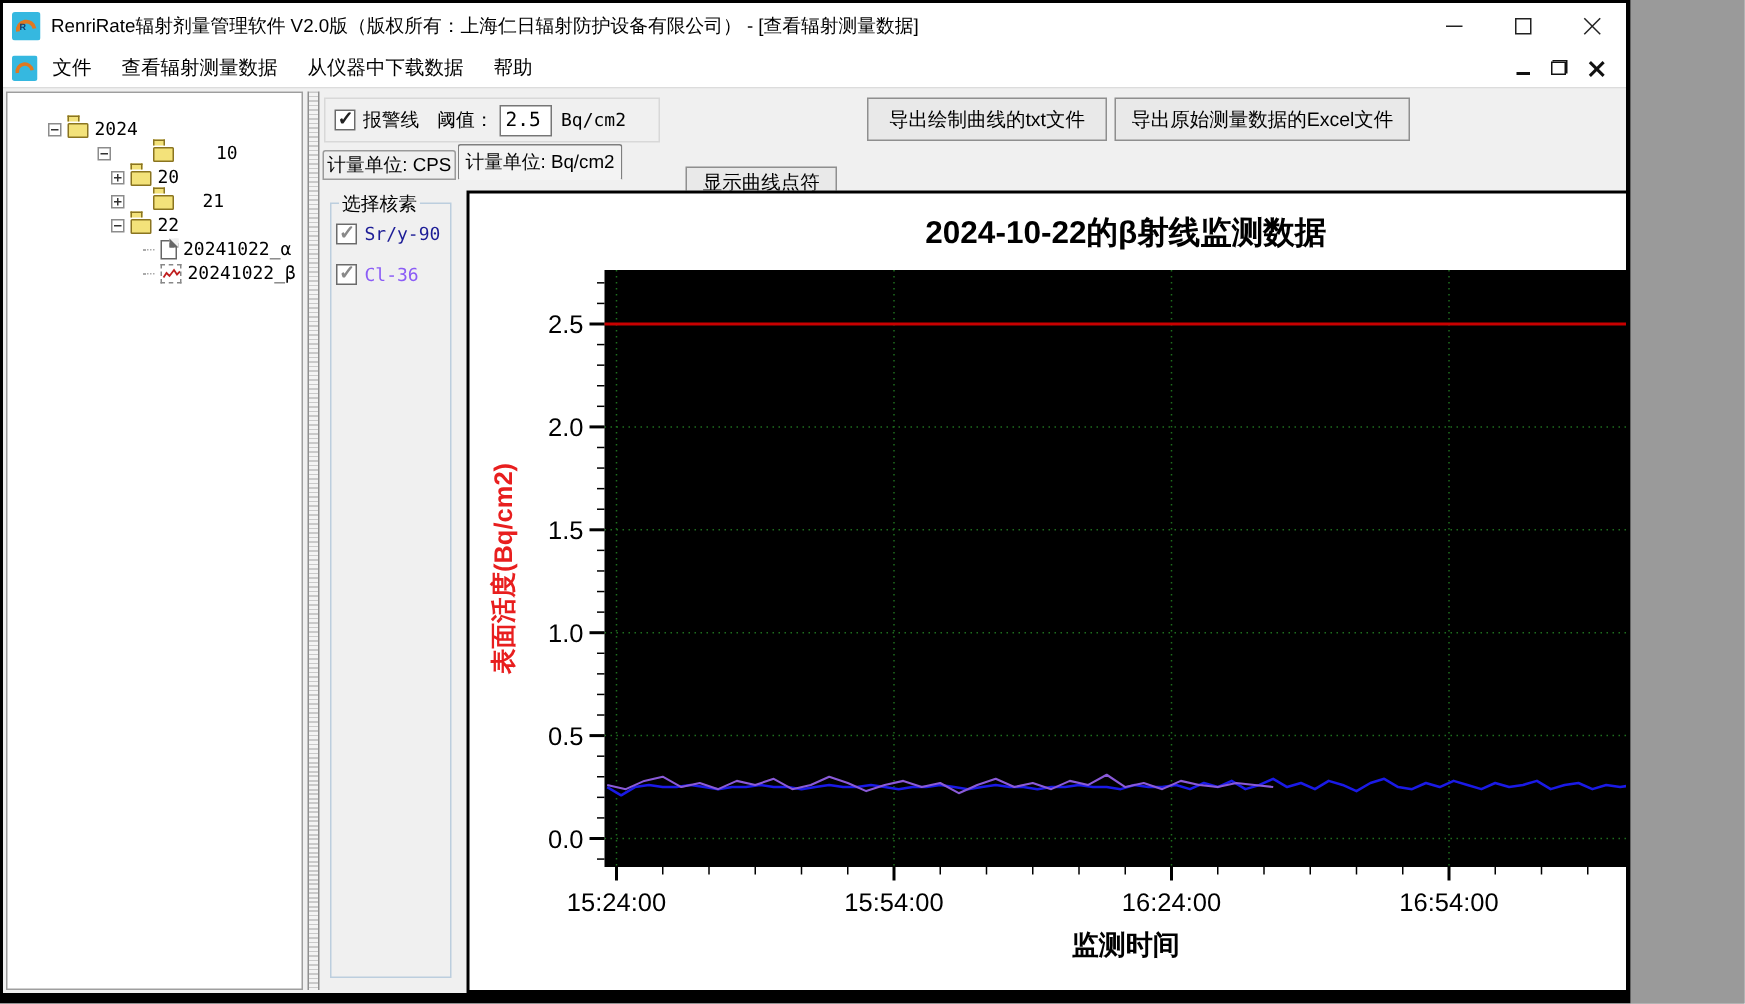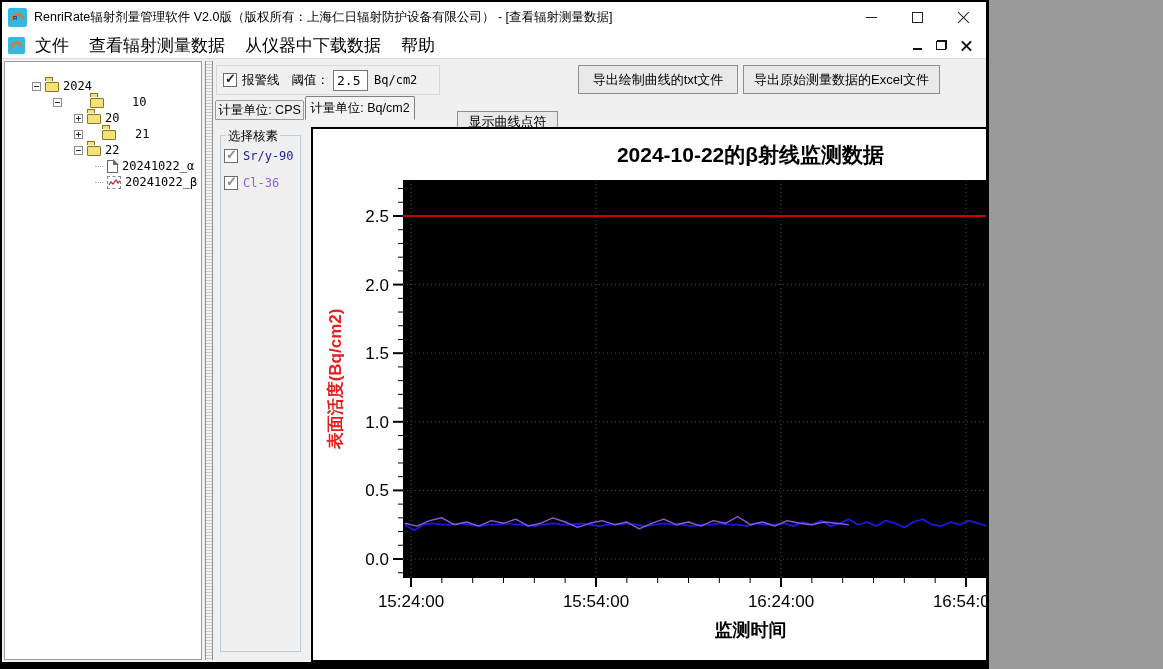--- a/index.html
+++ b/index.html
@@ -1,38 +1,38 @@
 <!DOCTYPE html>
 <html><head>
 <meta charset="utf-8">
 <style>
   * { box-sizing: border-box; }
   html,body { margin:0; padding:0; background:#9a9a9a; }
   .window {
-    position:relative; width:989px; height:669px;
+    position:relative; width:1087px; height:669px;
     border:2px solid #000; border-right-width:3px; border-bottom-width:7px;
     background:#f0f0f0; font-family:"Liberation Sans",sans-serif; color:#000;
     overflow:hidden;
   }
   
   .titlebar { position:absolute; top:0; left:0; right:0; height:30px; background:#fff; display:flex; align-items:center; }
   .logo { width:19px; height:19px; margin-left:6px; flex:0 0 auto; }
   .title-text { font-size:12.5px; margin-left:7px; white-space:nowrap; }
   .win-controls { margin-left:auto; display:flex; height:100%; }
   .win-btn { width:46px; height:100%; display:flex; align-items:center; justify-content:center; }
   .glyph-min { width:11px; height:0; border-top:1px solid #222; display:block; }
   .glyph-max { width:11px; height:11px; border:1px solid #222; display:block; }
   .glyph-close { position:relative; width:13px; height:13px; display:block; }
   .glyph-close::before,.glyph-close::after { content:""; position:absolute; left:-1px; top:6px; width:15px; height:1px; background:#222; }
   .glyph-close::before { transform:rotate(45deg); }
   .glyph-close::after  { transform:rotate(-45deg); }
   
   .menubar { position:absolute; top:30px; left:0; right:0; height:27px; background:#fff; border-bottom:1px solid #dcdcdc; display:flex; align-items:center; }
   .menubar .logo { width:17px; height:17px; }
-  .menu-item { font-size:17px; padding:4px 10px; cursor:default; }
+  .menu-item { font-size:13px; padding:4px 10px; cursor:default; }
   .mdi-controls { margin-left:auto; display:flex; align-items:center; gap:14px; padding-right:14px; }
   .mdi-min { width:9px; height:0; border-top:2px solid #111; display:block; margin-top:7px; }
   .mdi-restore { position:relative; width:11px; height:10px; display:block; }
   .mdi-restore::before { content:""; position:absolute; right:0; top:0; width:8px; height:7px; border:1px solid #111; }
   .mdi-restore::after { content:""; position:absolute; left:0; bottom:0; width:8px; height:7px; border:1px solid #111; background:#fff; }
   .mdi-close { position:relative; width:11px; height:11px; display:block; }
   .mdi-close::before,.mdi-close::after { content:""; position:absolute; left:-1px; top:5px; width:13px; height:2px; background:#111; }
   .mdi-close::before { transform:rotate(45deg); } .mdi-close::after { transform:rotate(-45deg); }
   
   .tree-panel { position:absolute; top:59px; left:2px; width:198px; bottom:2px; background:#fff; border:1px solid #9e9e9e; padding-top:4px; overflow:hidden; }
@@ -126,21 +126,21 @@
   </div>
 
   <div class="tree-panel" id="tree-panel">
       <div class="tree-row" style="padding-left: 27px; margin-top: 12px;">
         <span class="expander"></span>
         <span class="t-icon">
           <span class="icon-folder" style="display:block"></span>
         </span>
         <span>2024</span>
       </div>
-      <div class="tree-row" style="padding-left: 48px; gap: 24px;">
+      <div class="tree-row" style="padding-left: 60px; gap: 24px;">
         <span class="expander"></span>
         <span class="t-icon">
           <span class="icon-folder" style="display:block"></span>
         </span>
         <span>10</span>
       </div>
       <div class="tree-row" style="padding-left: 69px; text-align: center;">
         <span class="expander plus"></span>
         <span class="t-icon">
           <span class="icon-folder" style="display:block"></span>

